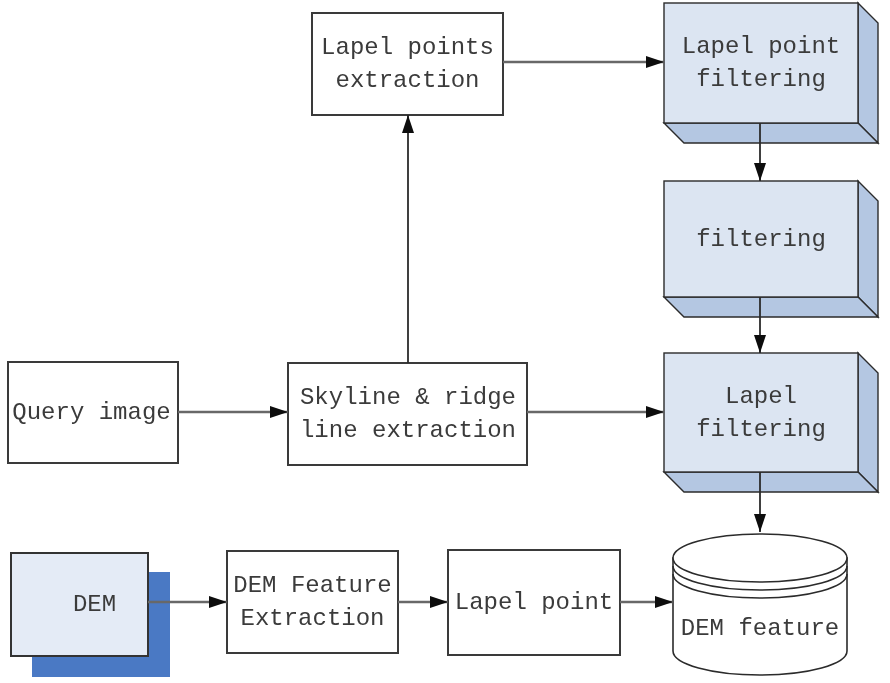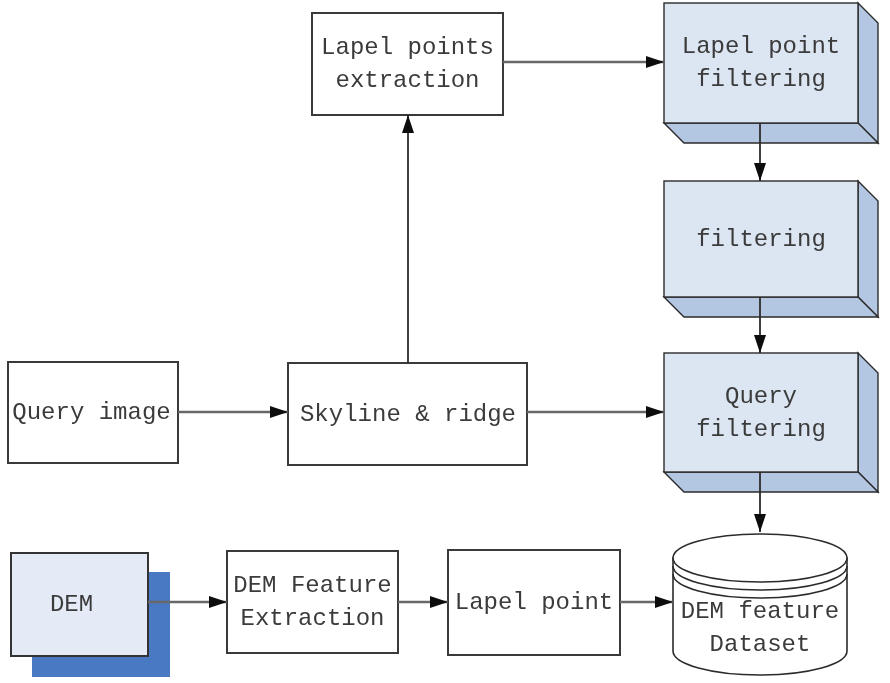--- a/index.html
+++ b/index.html
@@ -97,52 +97,52 @@
       <line class="h-line" x1="620" y1="602" x2="673" y2="602" marker-end="url(#ah)"></line>
     </g>
   </svg>
 
   <div class="label" style="left:23px;top:362px;width:137px;height:101px">
     <span>Query image</span>
   </div>
 
   <div class="label" style="left:288px;top:363px;width:240px;height:102px">
     <span>Skyline &amp; ridge</span>
+    <span>line extraction</span>
   </div>
 
   <div class="label" style="left:312px;top:13px;width:191px;height:102px">
     <span>Lapel points</span>
     <span>extraction</span>
   </div>
 
   <div class="label" style="left:664px;top:3px;width:194px;height:120px">
     <span>Lapel point</span>
     <span>filtering</span>
   </div>
 
   <div class="label" style="left:664px;top:181px;width:194px;height:116px">
     <span>filtering</span>
   </div>
 
   <div class="label" style="left:664px;top:353px;width:194px;height:119px">
-    <span>Query</span>
+    <span>Lapel</span>
     <span>filtering</span>
   </div>
 
-  <div class="label" style="left:3px;top:553px;width:137px;height:103px">
+  <div class="label" style="left:26px;top:553px;width:137px;height:103px">
     <span>DEM</span>
   </div>
 
   <div class="label" style="left:227px;top:551px;width:171px;height:102px">
     <span>DEM Feature</span>
     <span>Extraction</span>
   </div>
 
   <div class="label" style="left:448px;top:550px;width:172px;height:105px">
     <span>Lapel point</span>
   </div>
 
   <div class="label" style="left:673px;top:595px;width:174px;height:66px">
     <span>DEM feature</span>
-    <span>Dataset</span>
   </div>
 
 </div>
 
 </body></html>

